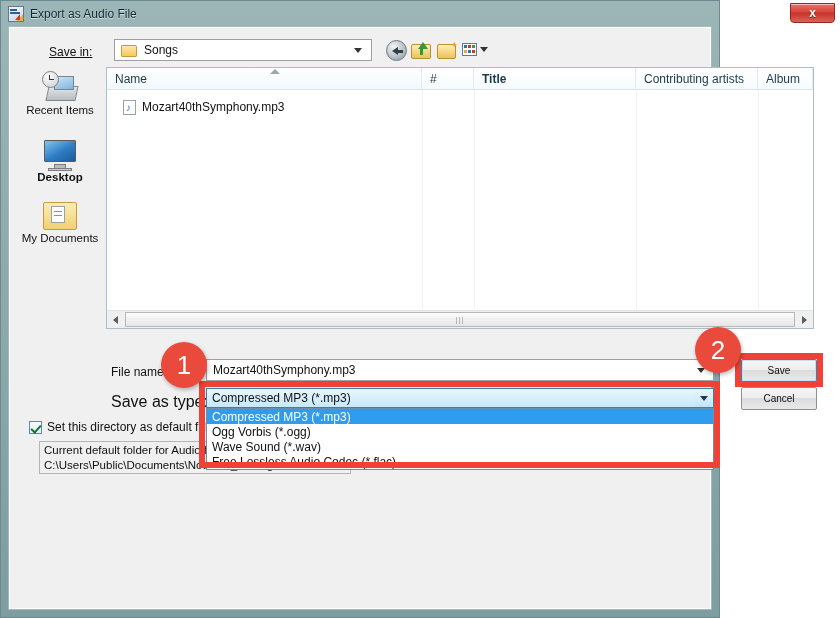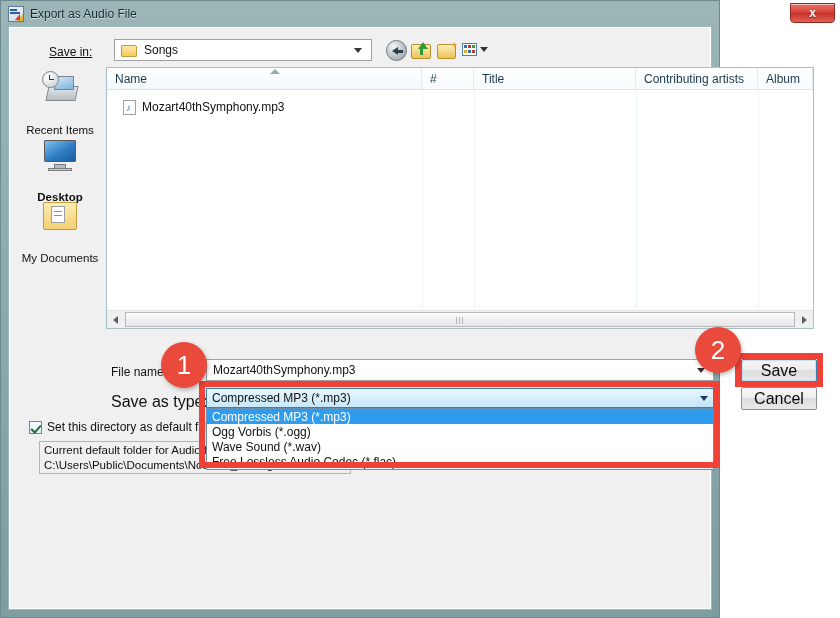--- a/index.html
+++ b/index.html
@@ -113,21 +113,21 @@
     font-size: 12px; color: #1b3a4b;
     display: flex; align-items: center;
     border-right: 1px solid #e2ebef;
     padding-left: 8px;
     height: 100%;
     overflow: hidden; white-space: nowrap;
   }
   .col:last-child { border-right: none; }
   #col-name { width: 315px; background: linear-gradient(180deg,#ffffff,#f2f9fc); }
   #col-num  { width: 52px; }
-  #col-title { width: 162px; }
+  #col-title { width: 162px; font-weight: bold; }
   #col-artists { width: 122px; }
   #col-album { flex: 1; }
   #sort-arrow {
     position: absolute; left: 163px; top: 1px;
     width: 0; height: 0;
     border-left: 5px solid transparent;
     border-right: 5px solid transparent;
     border-bottom: 5px solid #9aa7ad;
   }
   #list-body { position: relative; height: 218px; background: #fff; }
@@ -162,21 +162,21 @@
     cursor: pointer;
   }
 
   
   .place {
     position: absolute; left: 18px; width: 82px;
     display: flex; flex-direction: column; align-items: center;
     cursor: pointer;
   }
   .place-icon { width: 38px; height: 33px; position: relative; }
-  .place-label { font-size: 11.5px; color: #111; margin-top: 20px; white-space: nowrap; }
+  .place-label { font-size: 11.5px; color: #111; margin-top: 0; white-space: nowrap; }
   #place-0 { top: 70px; }
   #place-1 { top: 137px; font-weight: bold; }
   #place-2 { top: 198px; }
   #place-3 { top: 250px; }
 
   
   #filename-label { position: absolute; left: 110px; top: 364px; font-size: 12px; color: #111; }
   #filename-combo {
     position: absolute; left: 205px; top: 358px;
     width: 508px; height: 22px;
@@ -250,21 +250,21 @@
     background: #f0f0f0;
     border: 1px solid #b5b5b5;
     padding: 1px 4px;
     line-height: 15px;
   }
   .info-line { font-size: 11.5px; color: #111; white-space: nowrap; }
 
   
   .dlg-btn {
     position: absolute; left: 740px; width: 76px; height: 23px;
-    font-size: 16px; color: #0b0b0b;
+    font-size: 10px; color: #0b0b0b;
     display: flex; align-items: center; justify-content: center;
     cursor: pointer;
     background: linear-gradient(180deg,#f6f6f6 0%, #ededed 48%, #dcdcdc 50%, #e9e9e9 100%);
     border: 1px solid #8e8f8f;
     border-radius: 2px;
   }
   #btn-save { top: 358px; border: 1px solid #3c7fb1; box-shadow: inset 0 0 0 1px #bfe1f5; }
   #btn-cancel { top: 386px; }
 
   

